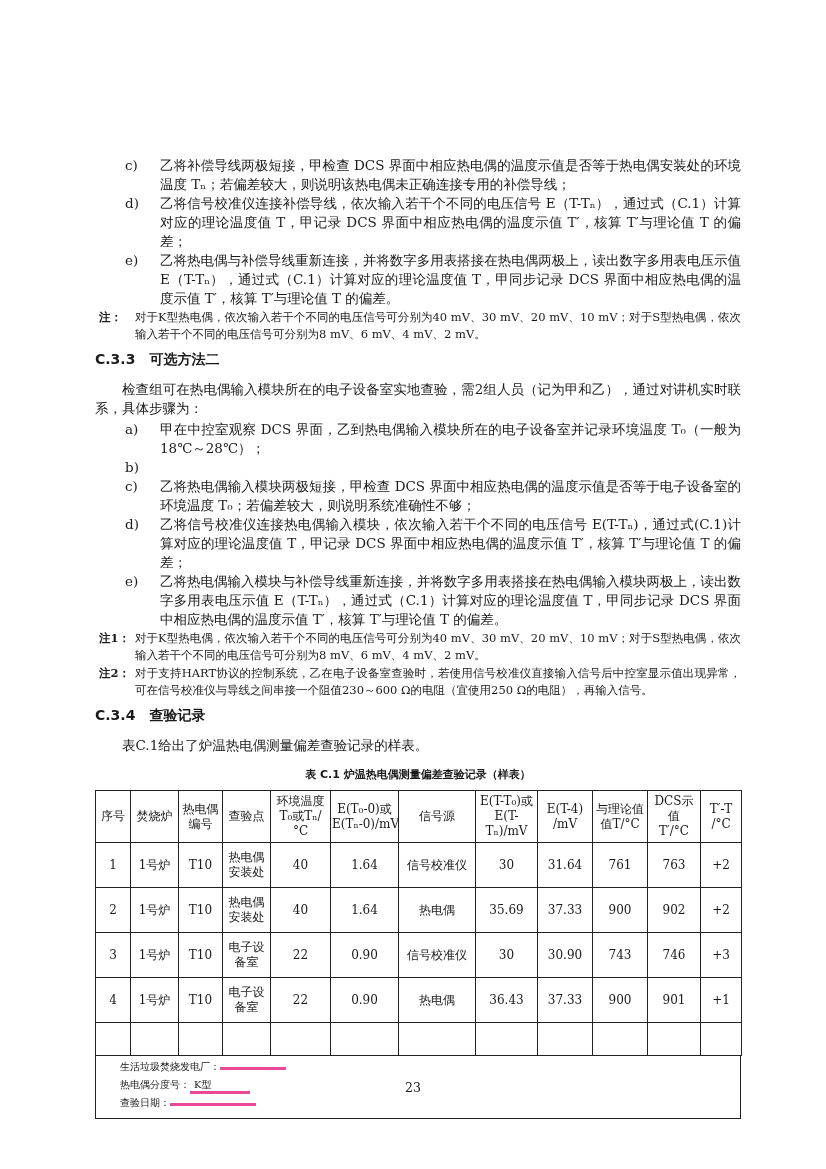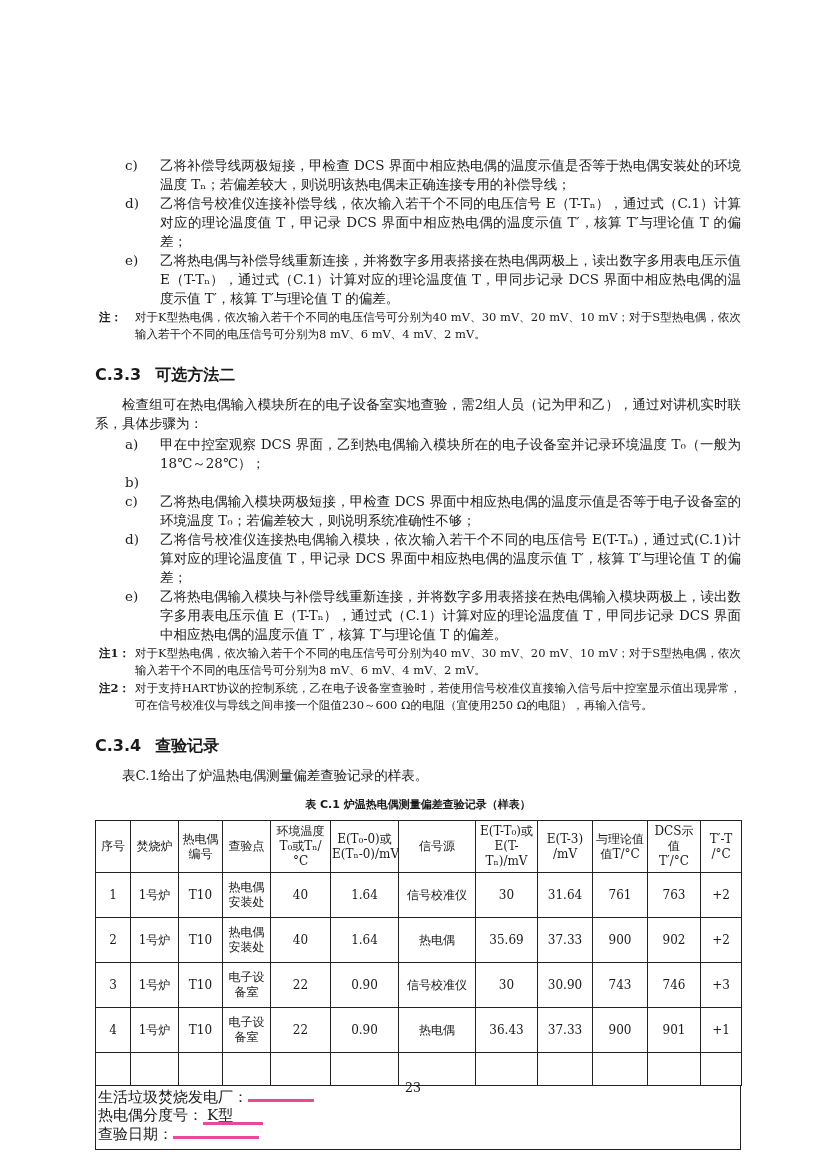--- a/index.html
+++ b/index.html
@@ -19,22 +19,22 @@
   .item{display:flex;font-size:13.5px;line-height:19px;text-align:justify;}
   .item .lbl{flex:0 0 35px;margin-left:30px;}
   .item .txt{flex:1;}
   
   .note{display:flex;font-size:11.5px;line-height:17px;text-align:justify;margin-top:1px;}
   .note .lbl{flex:0 0 36px;margin-left:4px;font-weight:bold;}
   .note .txt{flex:1;}
   
   .heading{
     font-family:"DejaVu Sans","Liberation Sans",sans-serif;
-    font-weight:bold;font-size:16px;line-height:19px;
-    margin:22px 0 11px 0;
+    font-weight:bold;font-size:14px;line-height:19px;
+    margin:7px 0 11px 0;
   }
   .heading .num{margin-right:14px;}
   .para{font-size:13.5px;line-height:19px;text-indent:2em;text-align:justify;margin:0 0 2px 0;}
   
   .tbl-title{
     font-family:"DejaVu Sans","Liberation Sans",sans-serif;
     font-weight:bold;font-size:11px;text-align:center;
     margin:12px 0 8px 0;
   }
   table.record{
@@ -49,22 +49,22 @@
     font-weight:normal;
     overflow:hidden;
   }
   table.record th{height:36px;}
   table.record td{height:38px;}
   table.record tr.blank td{height:26px;}
   .tbl-footer{
     width:646px;box-sizing:border-box;
     border:1px solid #222;border-top:none;
     margin-top:-1px;
-    padding:3px 6px 6px 2px;
-    font-size:15px;line-height:18px;
+    padding:3px 6px 6px 24px;
+    font-size:10px;line-height:18px;
   }
   .tbl-footer .fline{white-space:nowrap;}
   .uline{
     display:inline-block;
     border-bottom:3px solid #ec4899;
     min-width:58px;
     text-align:left;
     padding:0 4px;
     line-height:13px;
   }
@@ -160,21 +160,21 @@
           <th>热电偶
 编号</th>
           <th>查验点</th>
           <th>环境温度
 T₀或Tₙ/°C</th>
           <th>E(T₀-0)或
 E(Tₙ-0)/mV</th>
           <th>信号源</th>
           <th>E(T-T₀)或
 E(T-Tₙ)/mV</th>
-          <th>E(T-3)
+          <th>E(T-4)
 /mV</th>
           <th>与理论值
 值T/°C</th>
           <th>DCS示值
 T′/°C</th>
           <th>T′-T
 /°C</th>
         </tr>
       </thead>
       <tbody>

